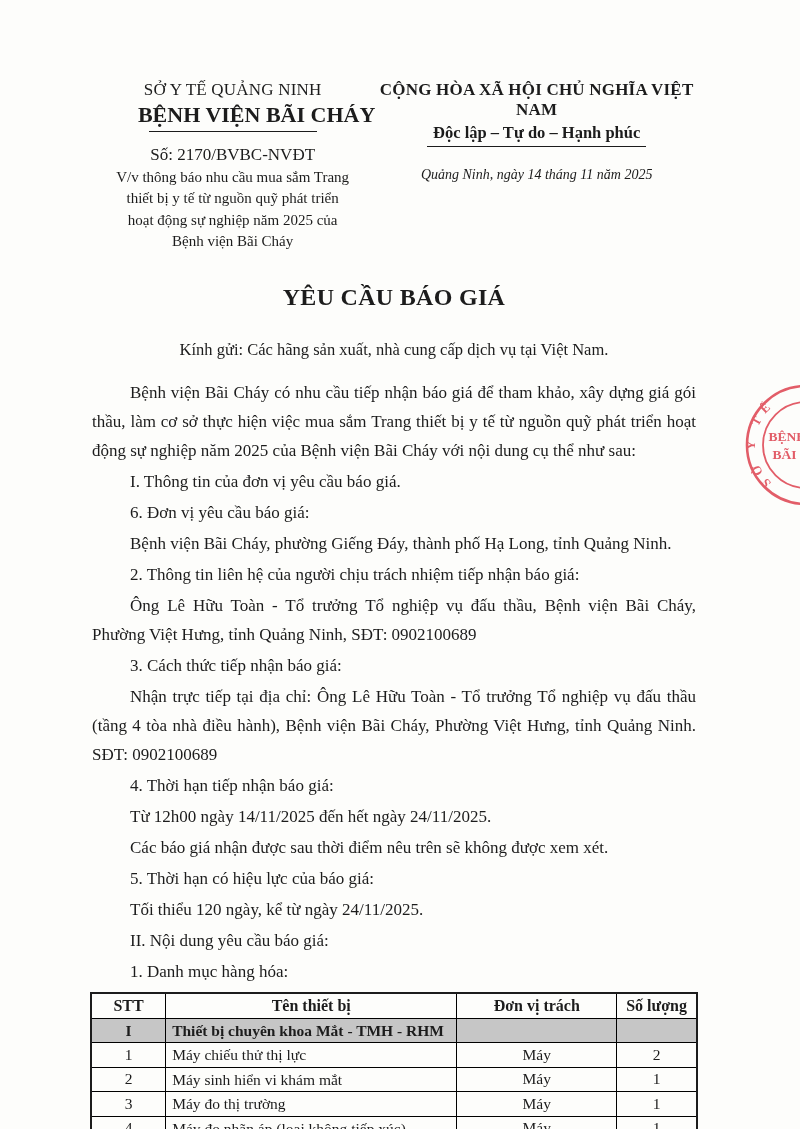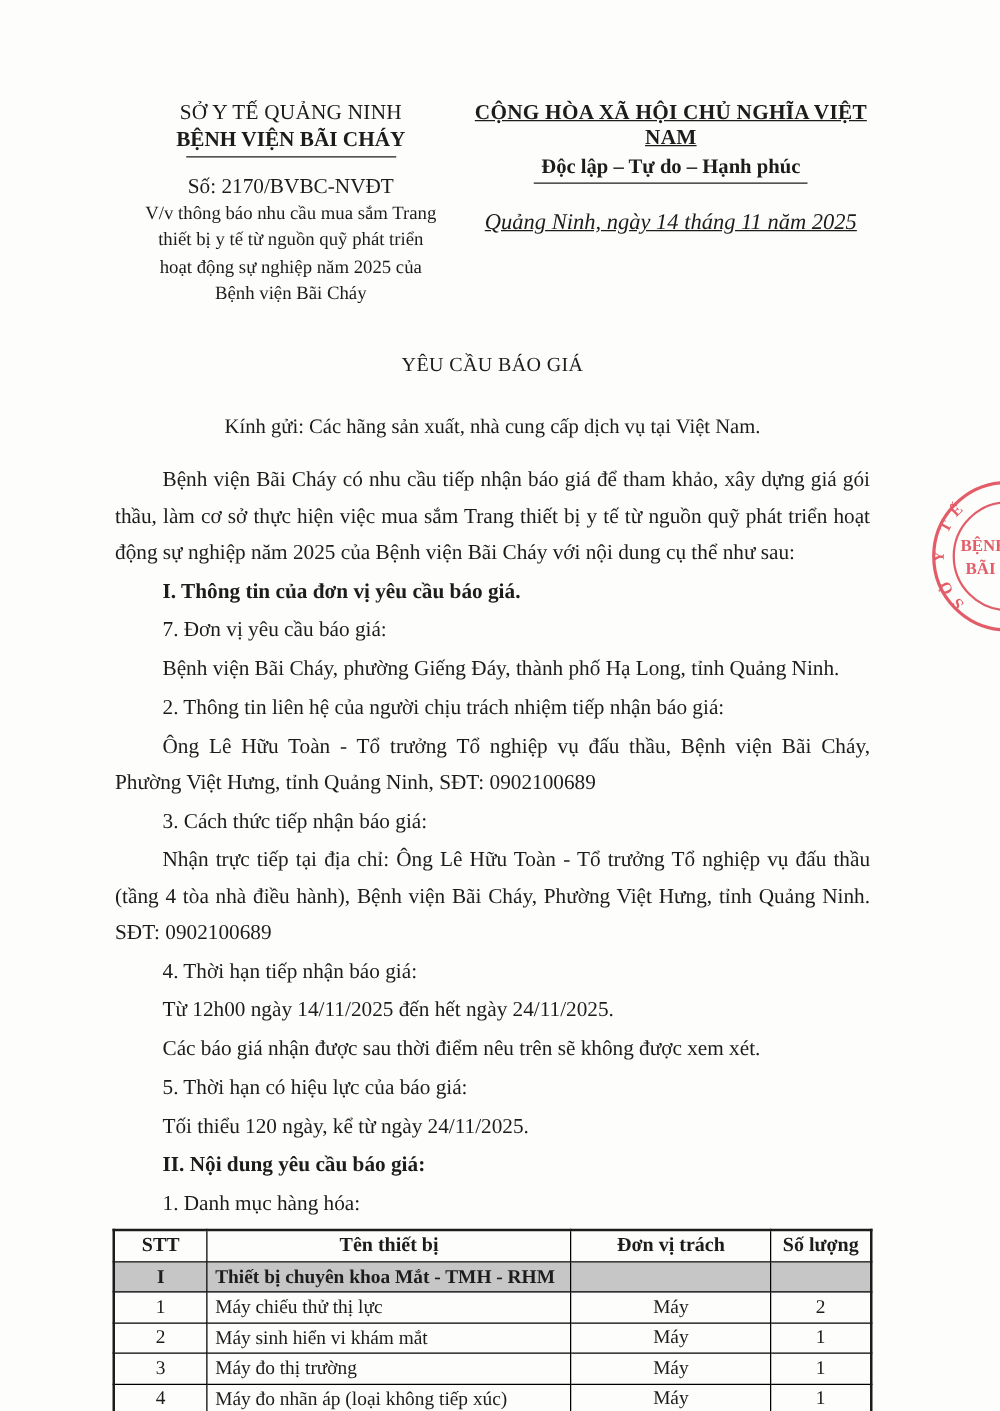--- a/index.html
+++ b/index.html
@@ -12,37 +12,37 @@
     color: #1c1c1c;
   }
   .page {
     position: absolute; inset: 0;
     padding: 80px 102px 0 90px;
     box-sizing: border-box;
   }
   
   .doc-header { display: flex; justify-content: space-between; min-height: 192px; }
   .hdr-left  { width: 305px; text-align: center; }
-  .hdr-right { width: 345px; text-align: center; text-decoration: underline; }
+  .hdr-right { width: 345px; text-align: center; }
   .dept      { font-size: 17px; letter-spacing: .2px; }
-  .hospital  { font-size: 17px; font-weight: bold; margin-top: 2px; }
+  .hospital  { font-size: 22px; font-weight: bold; margin-top: 2px; text-align: right; }
   .hosp-rule { width: 168px; border-bottom: 1.5px solid #1c1c1c; margin: 3px auto 0; }
   .doc-number{ font-size: 17px; margin-top: 13px; }
   .subject   { font-size: 15px; line-height: 1.42; max-width: 238px; margin: 2px auto 0; }
   .national  { font-size: 17px; font-weight: bold; letter-spacing: .2px; }
   .motto-wrap{ margin-top: 3px; }
   .motto     { display: inline-block; font-size: 16.5px; font-weight: bold;
                border-bottom: 1.5px solid #1c1c1c; padding: 0 6px 3px; }
-  .dateline  { font-size: 18px; font-style: italic; margin-top: 20px; }
+  .dateline  { font-size: 14px; font-style: italic; margin-top: 20px; }
   
-  .doc-title { text-align: center; font-size: 16px; font-weight: normal; margin: 12px 0 0; letter-spacing: .3px; }
+  .doc-title { text-align: center; font-size: 24px; font-weight: bold; margin: 12px 0 0; letter-spacing: .3px; }
   .greeting  { text-align: center; font-size: 16.5px; margin: 29px 0 12px; }
   .p { font-size: 17px; line-height: 29px; margin: 2px; text-align: justify; text-indent: 38px; }
   .p.first { margin-top: 18px; }
-  .p.bold { font-weight: bold; }
+  .p.bold { font-weight: normal; }
   
   table.items {
     width: 100%; border-collapse: collapse; margin-top: 6px;
     font-size: 15.5px; table-layout: fixed;
   }
   table.items th, table.items td {
     border: 1px solid #000000; padding: 2px 6px; vertical-align: middle;
   }
   table.items { border: 2px solid #1c1c1c; }
   th.c-stt  { width: 11.5%; }
@@ -76,21 +76,21 @@
       </div>
       <div class="dateline">Quảng Ninh, ngày 14 tháng 11 năm 2025</div>
     </div>
   </div>
 
   <h1 class="doc-title">YÊU CẦU BÁO GIÁ</h1>
   <p class="greeting">Kính gửi: Các hãng sản xuất, nhà cung cấp dịch vụ tại Việt Nam.</p>
 
   <p class="p first">Bệnh viện Bãi Cháy có nhu cầu tiếp nhận báo giá để tham khảo, xây dựng giá gói thầu, làm cơ sở thực hiện việc mua sắm Trang thiết bị y tế từ nguồn quỹ phát triển hoạt động sự nghiệp năm 2025 của Bệnh viện Bãi Cháy với nội dung cụ thể như sau:</p>
   <p class="p bold">I. Thông tin của đơn vị yêu cầu báo giá.</p>
-  <p class="p">7. Đơn vị yêu cầu báo giá:</p>
+  <p class="p">6. Đơn vị yêu cầu báo giá:</p>
   <p class="p">Bệnh viện Bãi Cháy, phường Giếng Đáy, thành phố Hạ Long, tỉnh Quảng Ninh.</p>
   <p class="p">2. Thông tin liên hệ của người chịu trách nhiệm tiếp nhận báo giá:</p>
   <p class="p">Ông Lê Hữu Toàn - Tổ trưởng Tổ nghiệp vụ đấu thầu, Bệnh viện Bãi Cháy, Phường Việt Hưng, tỉnh Quảng Ninh, SĐT: 0902100689</p>
   <p class="p">3. Cách thức tiếp nhận báo giá:</p>
   <p class="p">Nhận trực tiếp tại địa chỉ: Ông Lê Hữu Toàn - Tổ trưởng Tổ nghiệp vụ đấu thầu (tầng 4 tòa nhà điều hành), Bệnh viện Bãi Cháy, Phường Việt Hưng, tỉnh Quảng Ninh. SĐT: 0902100689</p>
   <p class="p">4. Thời hạn tiếp nhận báo giá:</p>
   <p class="p">Từ 12h00 ngày 14/11/2025 đến hết ngày 24/11/2025.</p>
   <p class="p">Các báo giá nhận được sau thời điểm nêu trên sẽ không được xem xét.</p>
   <p class="p">5. Thời hạn có hiệu lực của báo giá:</p>
   <p class="p">Tối thiểu 120 ngày, kể từ ngày 24/11/2025.</p>

